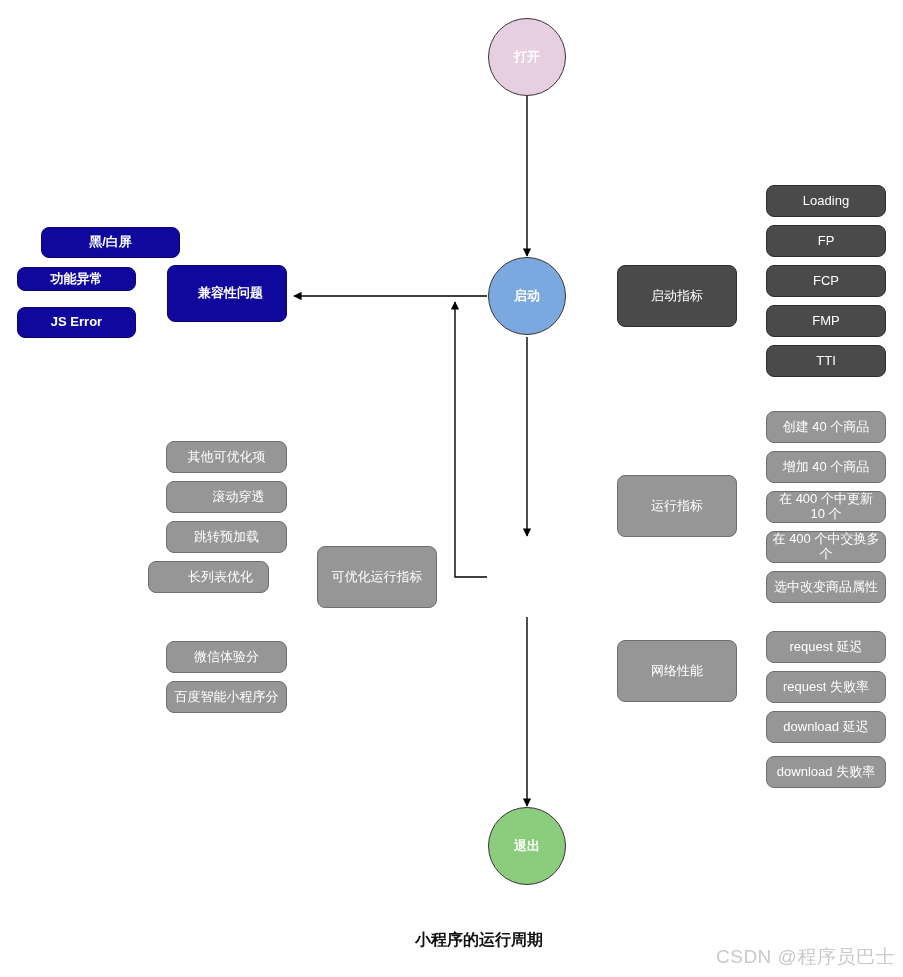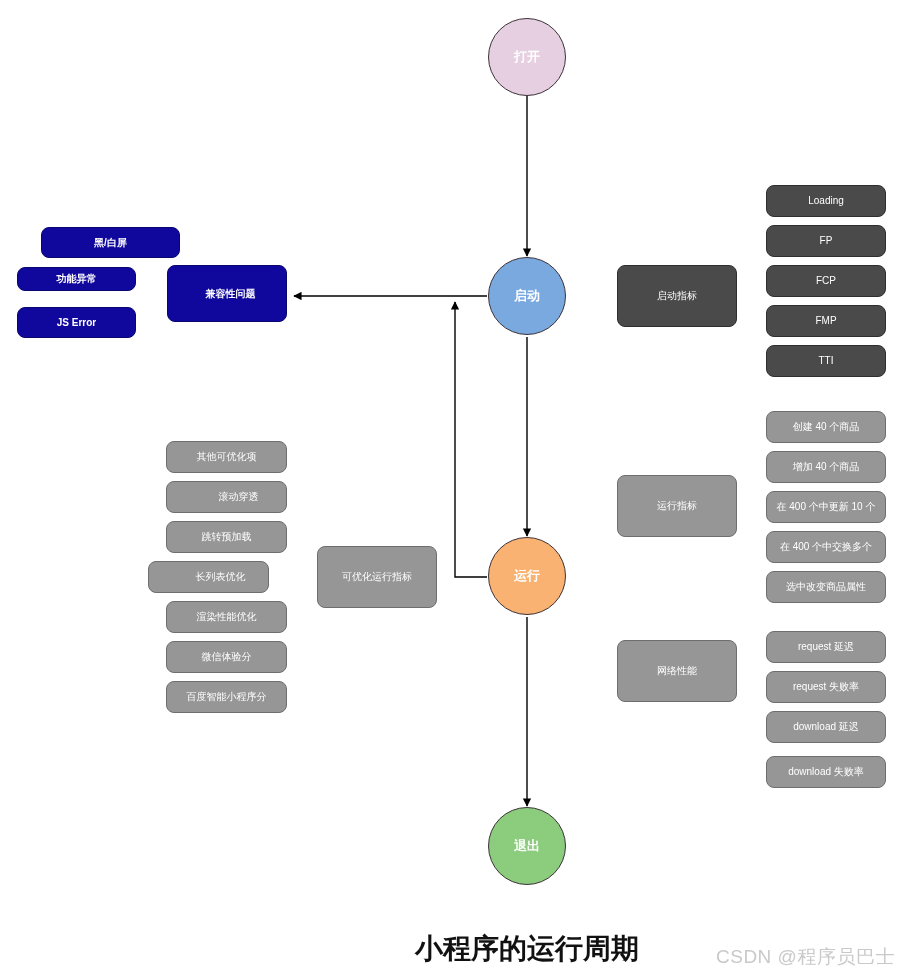--- a/index.html
+++ b/index.html
@@ -41,41 +41,41 @@
     font-size: 13px;
     font-weight: 700;
   }
   .circle-open   { background: #e6cfe0; }
   .circle-start  { background: #7aa9e0; }
   .circle-run    { background: #f9b271; }
   .circle-exit   { background: #8bcc7d; }
 
   .box {
     border-radius: 8px;
-    font-size: 10px;
+    font-size: 13px;
     font-weight: 400;
     padding: 2px 4px;
   }
   .box-blue {
     background: #10089c;
     border: 1.2px solid #0a0670;
     font-weight: bold;
   }
   .box-darkgray {
     background: #4a4a4a;
     border: 1.2px solid #2e2e2e;
   }
   .box-gray {
     background: #969696;
     border: 1.2px solid #6e6e6e;
   }
   .caption {
     position: absolute;
     color: #111111;
-    font-size: 28px;
+    font-size: 16px;
     font-weight: bold;
     white-space: nowrap;
   }
   .watermark {
     position: absolute;
     color: #c9c9c9;
     font-size: 19px;
     white-space: nowrap;
     letter-spacing: 0.5px;
   }
@@ -104,23 +104,20 @@
   </svg>
 
   <div class="node circle circle-open" style="left:488px; top:18px; width:78px; height:78px;">
     <span>打开</span>
   </div>
 
   <div class="node circle circle-start" style="left:488px; top:257px; width:78px; height:78px;">
     <span>启动</span>
   </div>
 
-  <div class="node circle circle-run" style="left:488px; top:537px; width:78px; height:78px;">
-    <span>运行</span>
-  </div>
 
   <div class="node circle circle-exit" style="left:488px; top:807px; width:78px; height:78px;">
     <span>退出</span>
   </div>
 
   <div class="node box box-blue" style="left:22px; top:227px; width:139px; height:31px;margin-left:19px;">
     <span>黑/白屏</span>
   </div>
   <div class="node box box-blue" style="left:17px; top:267px; width:119px; height:24px;">
     <span>功能异常</span>
@@ -199,23 +196,20 @@
   </div>
   <div class="node box box-gray" style="left:166px; top:481px; width:121px; height:32px;padding-left:28px;">
     <span>滚动穿透</span>
   </div>
   <div class="node box box-gray" style="left:166px; top:521px; width:121px; height:32px;">
     <span>跳转预加载</span>
   </div>
   <div class="node box box-gray" style="left:148px; top:561px; width:121px; height:32px;padding-left:28px;">
     <span>长列表优化</span>
   </div>
-  <div class="node box box-gray" style="left:166px; top:601px; width:121px; height:32px;">
-    <span>渲染性能优化</span>
-  </div>
   <div class="node box box-gray" style="left:166px; top:641px; width:121px; height:32px;justify-content:center;">
     <span>微信体验分</span>
   </div>
   <div class="node box box-gray" style="left:166px; top:681px; width:121px; height:32px;">
     <span>百度智能小程序分</span>
   </div>
 
   <div class="caption" style="left:415px; top:930px;">小程序的运行周期</div>
 
   <div class="watermark" style="left:716px; top:944px;">CSDN @程序员巴士</div>

